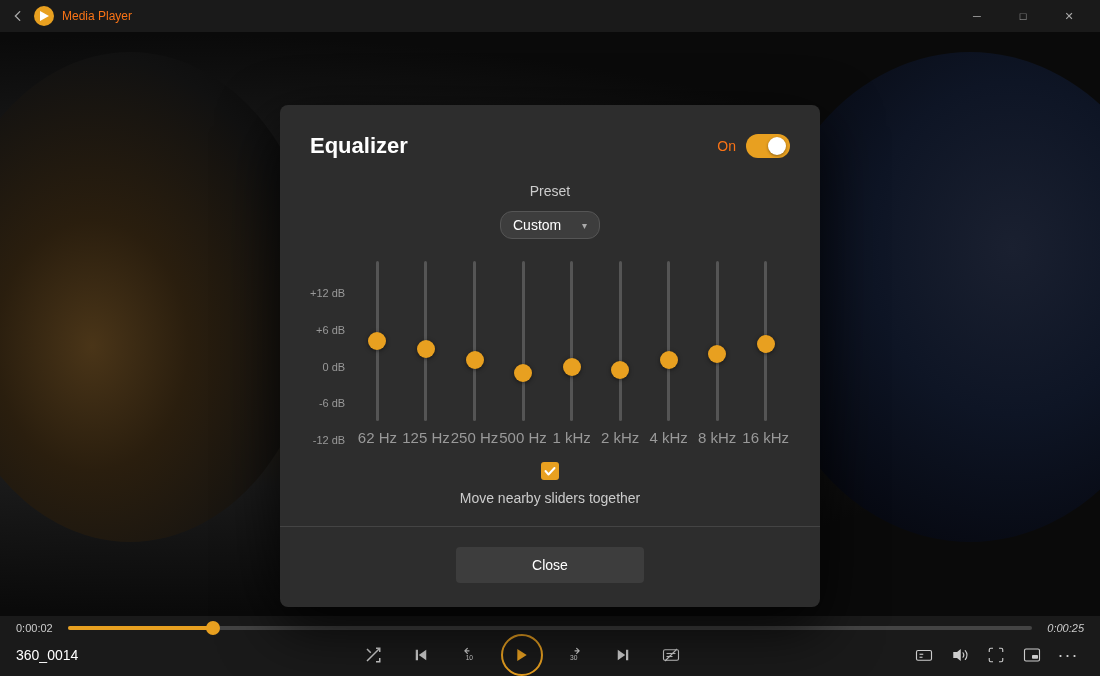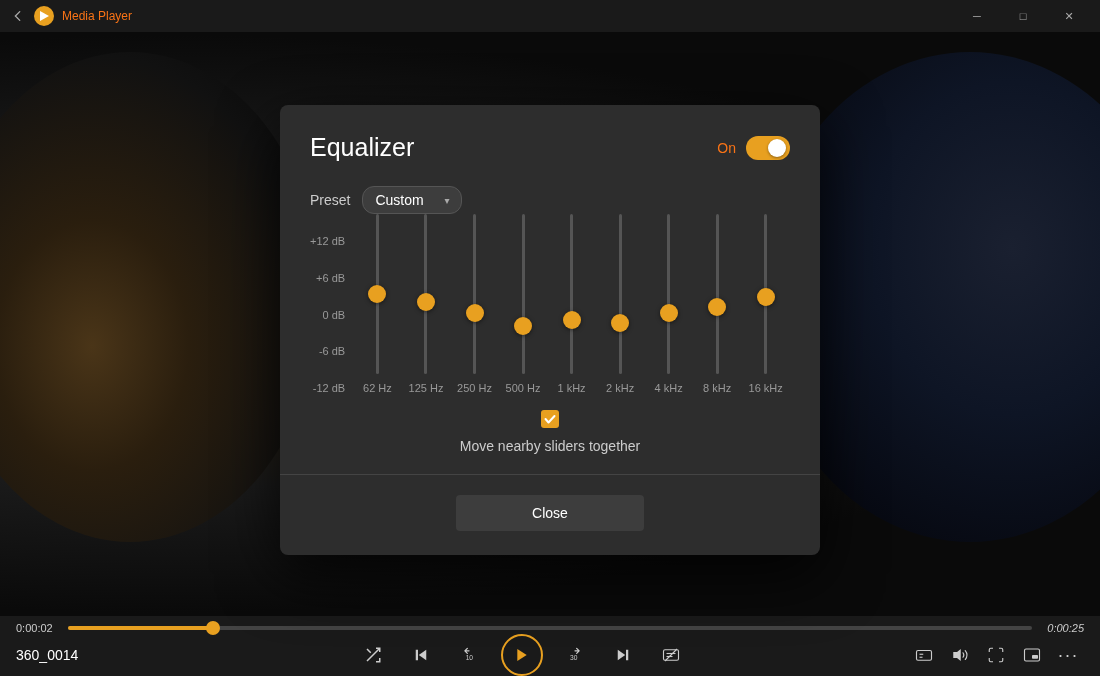--- a/index.html
+++ b/index.html
@@ -89,22 +89,22 @@
       box-shadow: 0 20px 60px rgba(0,0,0,0.8);
     }
     .eq-header {
       display: flex;
       align-items: center;
       justify-content: space-between;
       margin-bottom: 24px;
     }
     .eq-title {
       color: #ffffff;
-      font-size: 25px;
-      font-weight: 400;
+      font-size: 22px;
+      font-weight: 700;
     }
     .eq-toggle-area {
       display: flex;
       align-items: center;
       gap: 10px;
     }
     .eq-toggle-label {
       color: #f97316;
       font-size: 14px;
     }
@@ -121,20 +121,22 @@
       border-radius: 50%;
       position: absolute;
       top: 3px; right: 4px;
       box-shadow: 0 1px 3px rgba(0,0,0,0.4);
     }
 
     .eq-preset-row {
       display: flex;
       align-items: center;
       gap: 12px;
+      margin-bottom: 22px;
+      flex-direction: column;
     }
     .preset-label {
       color: #cccccc;
       font-size: 14px;
     }
     .preset-dropdown {
       display: flex;
       align-items: center;
       gap: 6px;
       background: #3d3d3d;
@@ -222,21 +224,21 @@
       box-shadow: 0 1px 4px rgba(0,0,0,0.5);
     }
     .freq-labels-row {
       display: flex;
       margin-top: 8px;
     }
     .freq-label {
       flex: 1;
       text-align: center;
       color: #999;
-      font-size: 11px;
+      font-size: 15px;
     }
 
     
     .checkbox-row {
       display: flex;
       align-items: center;
       gap: 10px;
       margin: 6px 0 20px 0;
       flex-direction: column;
     }

